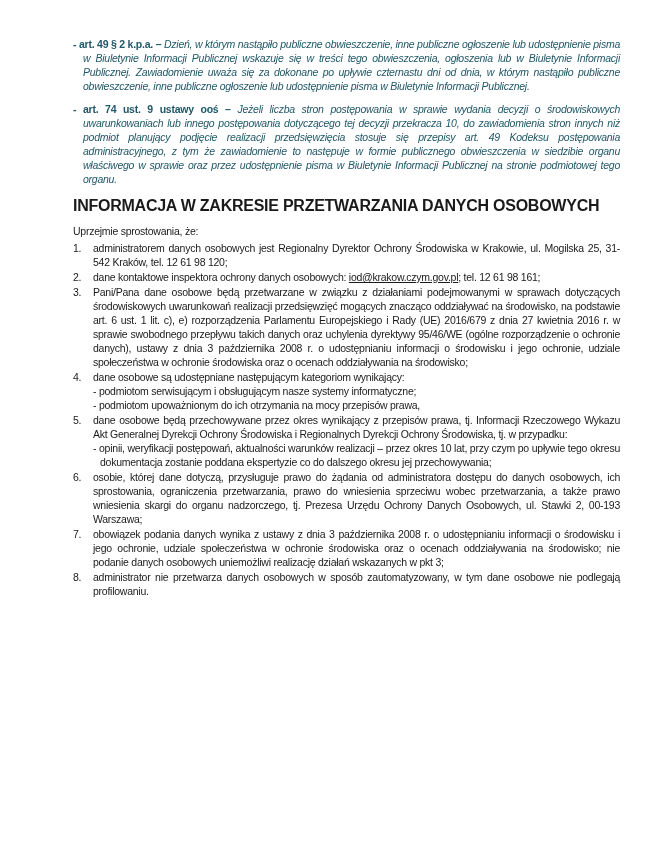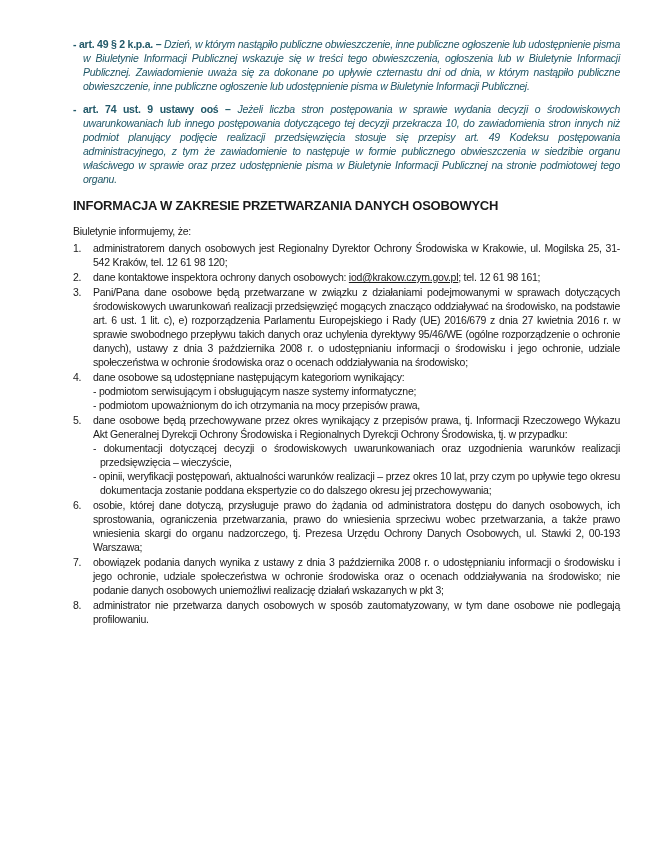--- a/index.html
+++ b/index.html
@@ -20,21 +20,21 @@
   }
   .notes{color:var(--note-text);}
   .note{
     text-align:justify;
     padding-left:10px;text-indent:-10px;
     margin-bottom:9px;
   }
   .note-label{font-weight:bold;font-style:normal;}
   .note-text{font-style:italic;}
   .heading{
-    font-weight:bold;font-size:13px;
+    font-weight:bold;font-size:16px;
     margin-top:13px;margin-bottom:11px;
     color:var(--body-text);
   }
   .intro{margin-bottom:3px;}
   ol.items{list-style:none;}
   li.item{
     position:relative;
     padding-left:20px;
     text-align:justify;
     margin-bottom:1px;
@@ -57,21 +57,21 @@
       <span class="note-text">Dzień, w którym nastąpiło publiczne obwieszczenie, inne publiczne ogłoszenie lub udostępnienie pisma w Biuletynie Informacji Publicznej wskazuje się w treści tego obwieszczenia, ogłoszenia lub w Biuletynie Informacji Publicznej. Zawiadomienie uważa się za dokonane po upływie czternastu dni od dnia, w którym nastąpiło publiczne obwieszczenie, inne publiczne ogłoszenie lub udostępnienie pisma w Biuletynie Informacji Publicznej.</span>
     </div>
     <div class="note">
       <span class="note-label">- art. 74 ust. 9 ustawy ooś –</span>
       <span class="note-text">Jeżeli liczba stron postępowania w sprawie wydania decyzji o środowiskowych uwarunkowaniach lub innego postępowania dotyczącego tej decyzji przekracza 10, do zawiadomienia stron innych niż podmiot planujący podjęcie realizacji przedsięwzięcia stosuje się przepisy art. 49 Kodeksu postępowania administracyjnego, z tym że zawiadomienie to następuje w formie publicznego obwieszczenia w siedzibie organu właściwego w sprawie oraz przez udostępnienie pisma w Biuletynie Informacji Publicznej na stronie podmiotowej tego organu.</span>
     </div>
   </div>
 
   <div class="heading">INFORMACJA W ZAKRESIE PRZETWARZANIA DANYCH OSOBOWYCH</div>
 
-  <div class="intro">Biuletynie informujemy, że:</div>
+  <div class="intro">Uprzejmie sprostowania, że:</div>
 
   <ol class="items">
 
     <li class="item">
       <span class="num">1.</span>
       <span>administratorem danych osobowych jest Regionalny Dyrektor Ochrony Środowiska w Krakowie, ul. Mogilska 25, 31-542 Kraków, tel. 12 61 98 120;</span>
     </li>
 
     <li class="item">
       <span class="num">2.</span>
@@ -86,21 +86,20 @@
     <li class="item">
       <span class="num">4.</span>
       <span>dane osobowe są udostępniane następującym kategoriom wynikający:</span>
       <div class="sub">- podmiotom serwisującym i obsługującym nasze systemy informatyczne;</div>
       <div class="sub">- podmiotom upoważnionym do ich otrzymania na mocy przepisów prawa,</div>
     </li>
 
     <li class="item">
       <span class="num">5.</span>
       <span>dane osobowe będą przechowywane przez okres wynikający z przepisów prawa, tj. Informacji Rzeczowego Wykazu Akt Generalnej Dyrekcji Ochrony Środowiska i Regionalnych Dyrekcji Ochrony Środowiska, tj. w przypadku:</span>
-      <div class="sub">- dokumentacji dotyczącej decyzji o środowiskowych uwarunkowaniach oraz uzgodnienia warunków realizacji przedsięwzięcia – wieczyście,</div>
       <div class="sub">- opinii, weryfikacji postępowań, aktualności warunków realizacji – przez okres 10 lat, przy czym po upływie tego okresu dokumentacja zostanie poddana ekspertyzie co do dalszego okresu jej przechowywania;</div>
     </li>
 
     <li class="item">
       <span class="num">6.</span>
       <span>osobie, której dane dotyczą, przysługuje prawo do żądania od administratora dostępu do danych osobowych, ich sprostowania, ograniczenia przetwarzania, prawo do wniesienia sprzeciwu wobec przetwarzania, a także prawo wniesienia skargi do organu nadzorczego, tj. Prezesa Urzędu Ochrony Danych Osobowych, ul. Stawki 2, 00-193 Warszawa;</span>
     </li>
 
     <li class="item">
       <span class="num">7.</span>

